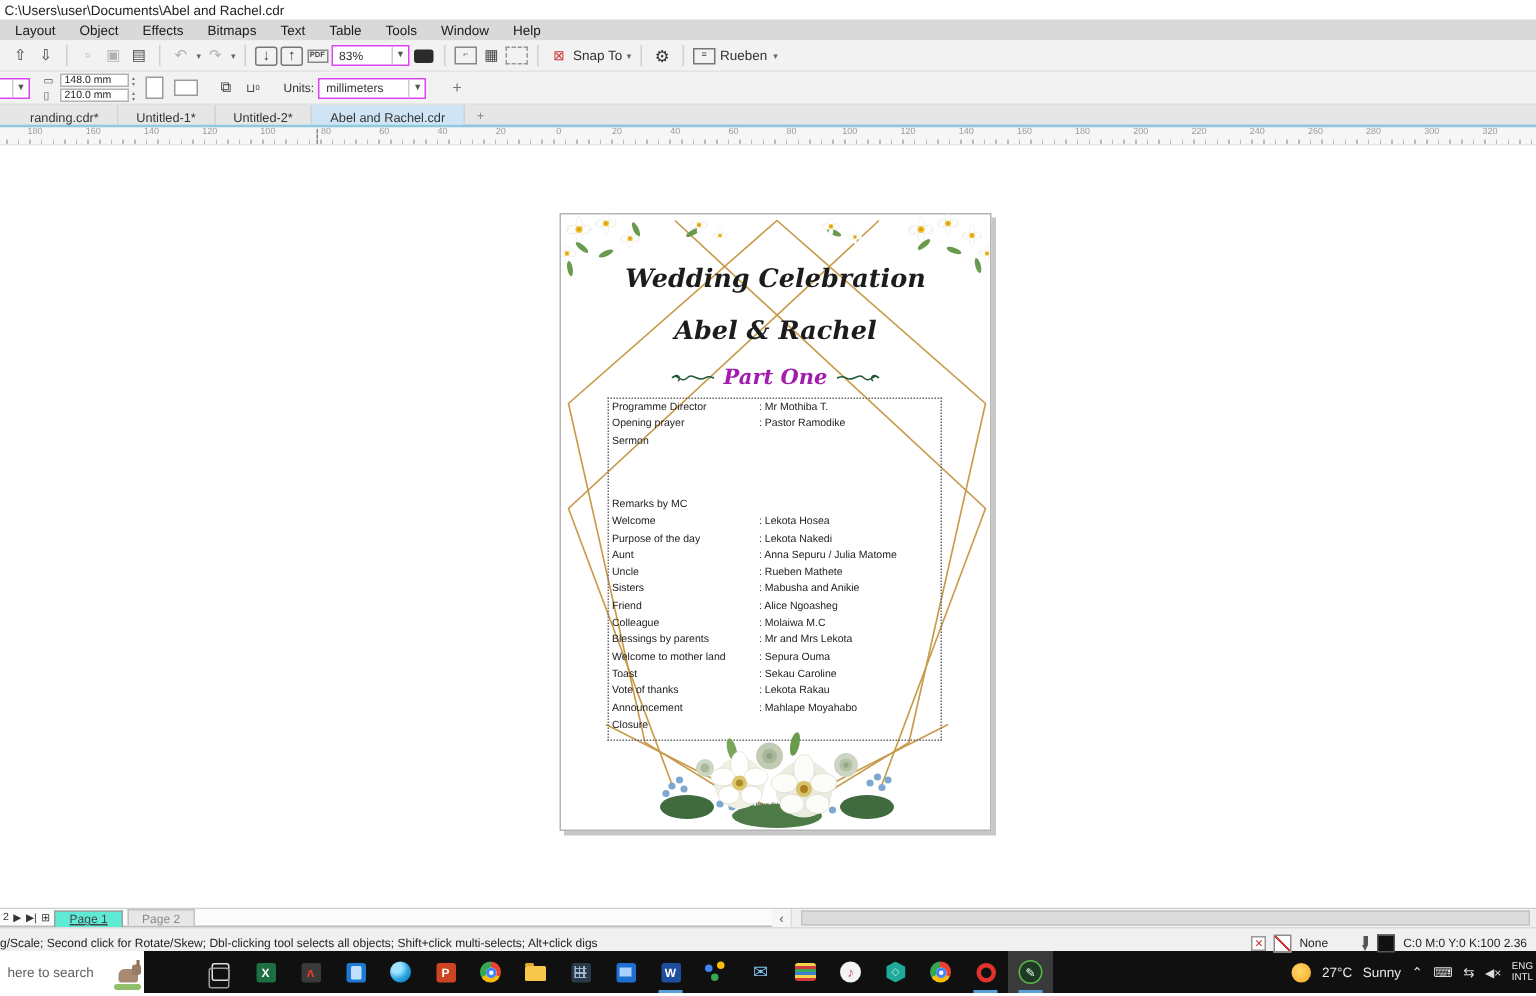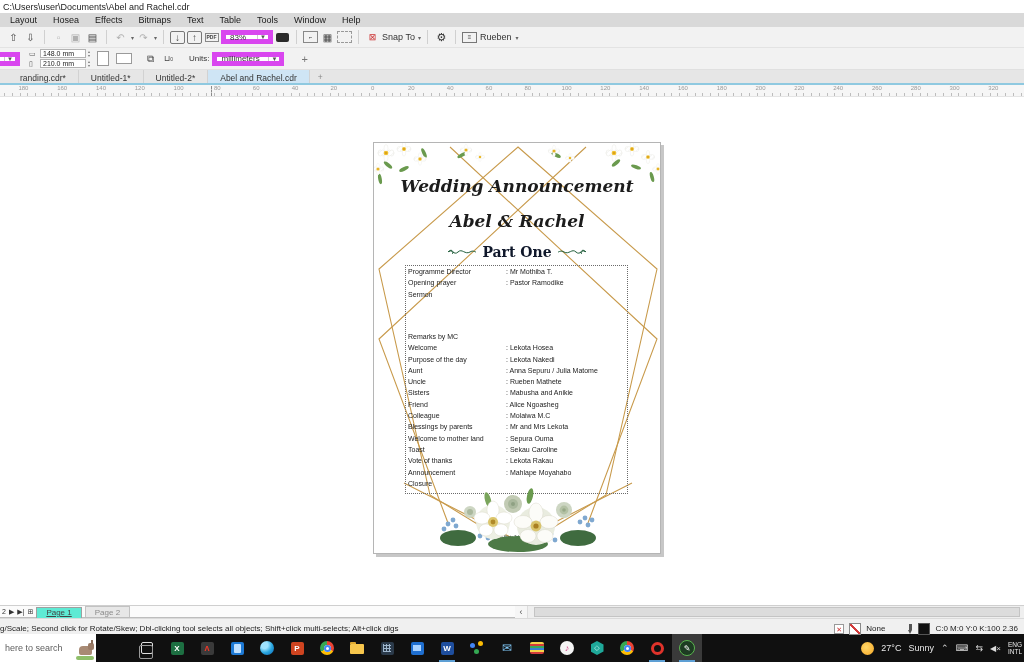--- a/index.html
+++ b/index.html
@@ -7,21 +7,21 @@
 
   
   .titlebar { height:13px; background:#ffffff; display:flex; align-items:center; padding-left:3px; font-size:9px; color:#222; }
   .menubar { height:14px; background:#d9d9d9; display:flex; align-items:center; font-size:9px; color:#1a1a1a; padding-left:2px; }
   .menubar .mi { padding:0 8px; cursor:default; }
   .toolbar { height:21px; background:#f2f2f2; display:flex; align-items:center; font-size:9px; color:#333; gap:2px; padding-left:6px; border-bottom:1px solid #e3e3e3; }
   .tbi { min-width:15px; height:15px; display:flex; align-items:center; justify-content:center; font-size:10px; color:#444; }
   .tbi.gray { color:#b0b0b0; }
   .dd { font-size:6px; color:#666; margin-left:1px; }
   .sep { width:1px; height:14px; background:#d0d0d0; margin:0 4px; }
-  .combo { height:14px; background:#fff; border:5px solid #d946ef; display:flex; align-items:center; font-size:8px; padding-left:4px; }
+  .combo { height:14px; background:#fff; border:1px solid #d946ef; display:flex; align-items:center; font-size:8px; padding-left:4px; }
   .combo .arrowbox { margin-left:auto; width:11px; height:100%; border-left:1px solid #ccc; display:flex; align-items:center; justify-content:center; font-size:6px; color:#555; }
   .zoombox { width:52px; }
   .fullscreen { width:13px; height:9px; background:#2b2b2b; border-radius:2px; }
   .pdficon { font-size:5px; font-weight:bold; border:1px solid #888; padding:0 1px; line-height:7px; color:#444; }
   .snapoff { color:#c33; font-size:9px; }
   .gear { font-size:11px; color:#333; }
 
   .propbar { height:22px; background:#f2f2f2; display:flex; align-items:center; font-size:8px; color:#333; gap:3px; padding-left:0; border-bottom:1px solid #e0e0e0; }
   .cutcombo { width:26px; margin-left:-6px; }
   .sizegrp { display:flex; flex-direction:column; gap:1px; margin-left:6px; }
@@ -57,21 +57,21 @@
   .topflowers { top:0; left:0; }
   .bottomflowers { bottom:1px; left:44px; }
 
   .doc-title1, .doc-of, .doc-title2 { position:absolute; width:100%; text-align:center;
       font-family:"DejaVu Serif",serif; font-style:italic; font-weight:bold; color:#1c1c1c; }
   .doc-title1 { top:33px; font-size:17px; }
   .doc-of     { top:56px; font-size:11px; }
   .doc-title2 { top:68px; font-size:17px; }
 
   .part-head { position:absolute; width:100%; display:flex; align-items:center; justify-content:center; gap:5px;
-      font-family:"DejaVu Serif",serif; font-weight:bold; font-size:14px; color:#0f172a; }
+      font-family:"DejaVu Serif",serif; font-style:italic; font-weight:bold; font-size:14px; color:#a21caf; }
   .part-one-head { top:101px; }
   .part-two-head { top:158px; }
   .flourish svg { display:block; }
 
   .dotted-box { position:absolute; left:31px; top:122px; width:223px; height:229px; border:1px dotted #6a6a6a; }
   .rows { position:absolute; left:34px; width:218px; font-size:7px; line-height:11.3px; color:#222; }
   .rows1 { top:123px; }
   .rows2 { top:188px; }
   .prow { display:flex; }
   .prow .lbl { width:98px; }
@@ -154,21 +154,21 @@
 </head>
 <body>
 
 <div class="titlebar">
   <span>C:\Users\user\Documents\Abel and Rachel.cdr</span>
 </div>
 
 <div class="menubar">
 
 <span class="mi">Layout</span>
-    <span class="mi">Hosea</span>
+    <span class="mi">Object</span>
     <span class="mi">Effects</span>
     <span class="mi">Bitmaps</span>
     <span class="mi">Text</span>
     <span class="mi">Table</span>
     <span class="mi">Tools</span>
     <span class="mi">Window</span>
     <span class="mi">Help</span>
   </div>
 
 <div class="toolbar">
@@ -337,21 +337,21 @@
         <use href="#leaf" transform="translate(242,20) rotate(-40)"></use>
           <use href="#leaf" transform="translate(262,24) rotate(20)" fill="#48703a"></use>
         <use href="#leaf" transform="translate(278,34) rotate(75)" fill="#7aa55c"></use>
         <use href="#daisy" transform="translate(240,10)"></use>
           <use href="#daisy" transform="translate(258,6) scale(.85)"></use>
         <use href="#daisy" transform="translate(274,14) scale(.8)"></use>
           <use href="#daisy" transform="translate(284,26) scale(.65)"></use>
       </g>
     </svg>
 
-    <div class="doc-title1">Wedding Announcement</div>
+    <div class="doc-title1">Wedding Celebration</div>
     <div class="doc-title2">Abel &amp; Rachel</div>
 
     <div class="part-head part-one-head">
       <span class="flourish">
         <svg width="30" height="10" viewBox="0 0 30 10">
             <path d="M1,5 C4,1 7,9 11,5 C15,1 18,8 23,5 C26,3 28,5 29,5 M2,5 a2,2 0 1,1 3,2" fill="none" stroke="#1d5b38" stroke-width="1"></path>
           </svg>
       </span>
       <span>Part One</span>
       <span class="flourish">

